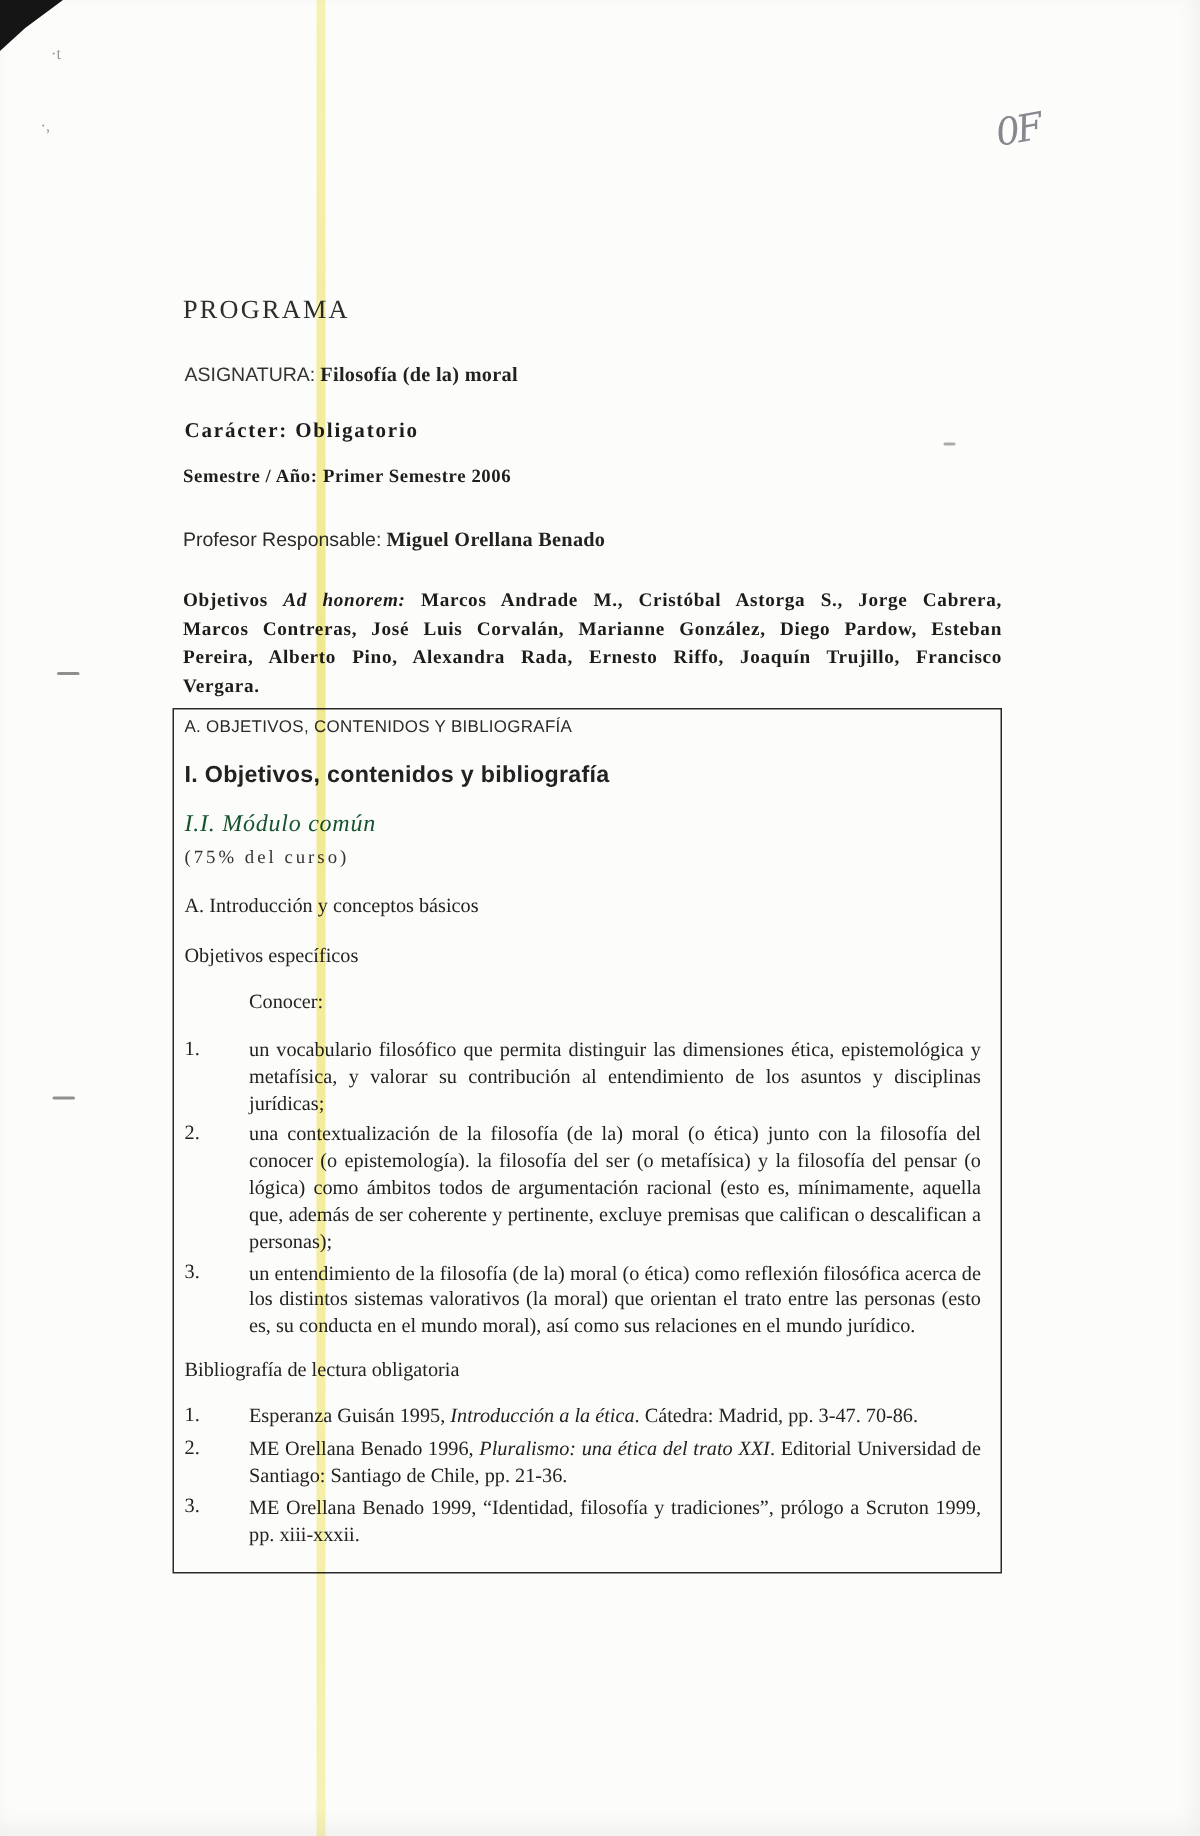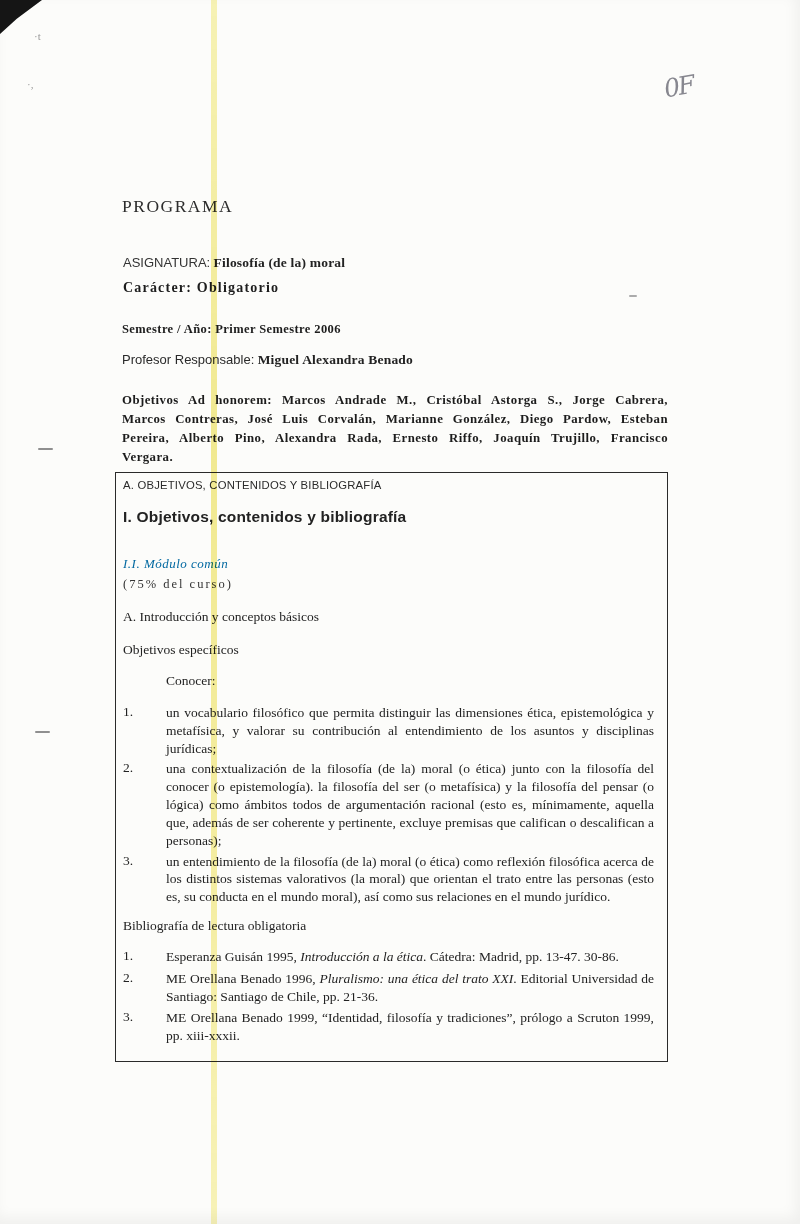--- a/index.html
+++ b/index.html
@@ -38,63 +38,63 @@
     color: #87878f;
     transform: rotate(-10deg);
     letter-spacing: -2px;
   }
 
   
   .t-title {
     position: absolute; top: 196px; left: 122px;
     font-size: 17.5px; letter-spacing: 1.5px; color: #2c2c2c;
   }
-  .t-asignatura { position: absolute; top: 255px; left: 123px; font-size: 13.5px; }
+  .t-asignatura { position: absolute; top: 242px; left: 123px; font-size: 13.5px; }
   .t-asignatura .label { font-family: "Liberation Sans", sans-serif; font-size: 13px; color: #333; }
   .t-asignatura .value { font-weight: bold; letter-spacing: 0.2px; }
   .t-caracter {
     position: absolute; top: 280px; left: 123px;
     font-size: 14px; font-weight: bold; letter-spacing: 1.2px; color: #1d1d1d;
   }
   .t-semestre {
-    position: absolute; top: 322px; left: 122px;
+    position: absolute; top: 310px; left: 122px;
     font-size: 12.5px; font-weight: bold; letter-spacing: 0.4px; color: #1d1d1d;
   }
   .t-profesor { position: absolute; top: 352px; left: 122px; font-size: 13.5px; }
   .t-profesor .label { font-family: "Liberation Sans", sans-serif; font-size: 13px; color: #2a2a2a; }
   .t-profesor .value { font-weight: bold; letter-spacing: 0.2px; }
   .t-ayudantes {
     position: absolute; top: 391px; left: 122px; width: 546px;
     font-size: 12.8px; font-weight: bold; line-height: 1.48;
     letter-spacing: 0.45px; word-spacing: 2.5px;
     text-align: justify; color: #1c1c1c;
   }
-  .t-ayudantes .adhon { }
+  .t-ayudantes .adhon { font-style: italic; }
 
   
   .obj-box {
     position: absolute; top: 472px; left: 115px; width: 553px;
     border: 1.3px solid #2a2a2a;
     box-sizing: border-box;
     padding: 6px 13px 12px 7px;
     background: transparent;
   }
   .box-header {
     font-family: "Liberation Sans", sans-serif;
     font-size: 11.3px; letter-spacing: 0.2px; color: #2b2b2b;
   }
   .box-heading {
     margin-top: 17px;
     font-family: "Liberation Sans", sans-serif;
     font-size: 15.5px; font-weight: bold; color: #222;
     letter-spacing: 0.2px;
   }
   .module-title {
-    margin-top: 30px;
-    font-style: italic; font-size: 13px; color: #0369a1; letter-spacing: 0.5px;
+    margin-top: 15px;
+    font-style: italic; font-size: 16px; color: #14532d; letter-spacing: 0.5px;
   }
   .module-share { margin-top: 5px; font-size: 12.5px; letter-spacing: 2px; color: #333; }
   .line-a   { margin-top: 17px; font-size: 13.5px; }
   .line-obj { margin-top: 17px; font-size: 13.5px; }
   .line-con { margin-top: 15px; margin-left: 43px; font-size: 13.5px; }
 
   .obj-list { margin-top: 15px; }
   .li { display: flex; margin-bottom: 3px; }
   .li .num { width: 43px; flex: 0 0 43px; font-size: 13.5px; }
   .li .txt { flex: 1; font-size: 13.5px; line-height: 1.32; text-align: justify; }
@@ -123,21 +123,21 @@
     <span class="label">ASIGNATURA:</span>
     <span class="value">Filosofía (de la) moral</span>
   </div>
 
   <div class="t-caracter">Carácter: Obligatorio</div>
 
   <div class="t-semestre">Semestre / Año: Primer Semestre 2006</div>
 
   <div class="t-profesor">
     <span class="label">Profesor Responsable:</span>
-    <span class="value">Miguel Alexandra Benado</span>
+    <span class="value">Miguel Orellana Benado</span>
   </div>
 
   <div class="t-ayudantes">
     <span>Objetivos </span><span class="adhon">Ad honorem:</span><span> Marcos Andrade M., Cristóbal Astorga S., Jorge Cabrera, Marcos Contreras, José Luis Corvalán, Marianne González, Diego Pardow, Esteban Pereira, Alberto Pino, Alexandra Rada, Ernesto Riffo, Joaquín Trujillo, Francisco Vergara.</span>
   </div>
 
   <div class="obj-box">
     <div class="box-header">A. OBJETIVOS, CONTENIDOS Y BIBLIOGRAFÍA</div>
     <div class="box-heading">I. Objetivos, contenidos y bibliografía</div>
     <div class="module-title">I.I. Módulo común</div>
@@ -159,21 +159,21 @@
         <span class="num">3.</span>
         <span class="txt">un entendimiento de la filosofía (de la) moral (o ética) como reflexión filosófica acerca de los distintos sistemas valorativos (la moral) que orientan el trato entre las personas (esto es,  su conducta en el mundo moral), así como sus relaciones en el mundo jurídico.</span>
       </div>
     </div>
 
     <div class="biblio-label">Bibliografía de lectura obligatoria</div>
 
     <div class="biblio-list">
       <div class="li">
         <span class="num">1.</span>
-        <span class="txt"><span>Esperanza Guisán 1995, </span><em>Introducción a la ética</em><span>. Cátedra: Madrid, pp. 13-47. 30-86.</span></span>
+        <span class="txt"><span>Esperanza Guisán 1995, </span><em>Introducción a la ética</em><span>. Cátedra: Madrid, pp. 3-47. 70-86.</span></span>
       </div>
       <div class="li">
         <span class="num">2.</span>
         <span class="txt"><span>ME Orellana Benado 1996, </span><em>Pluralismo: una ética del trato XXI</em><span>. Editorial Universidad de Santiago: Santiago de Chile, pp. 21-36.</span></span>
       </div>
       <div class="li">
         <span class="num">3.</span>
         <span class="txt"><span>ME Orellana Benado 1999, “Identidad, filosofía y tradiciones”, prólogo a Scruton 1999, pp. xiii-xxxii.</span><em></em><span></span></span>
       </div>
     </div>

